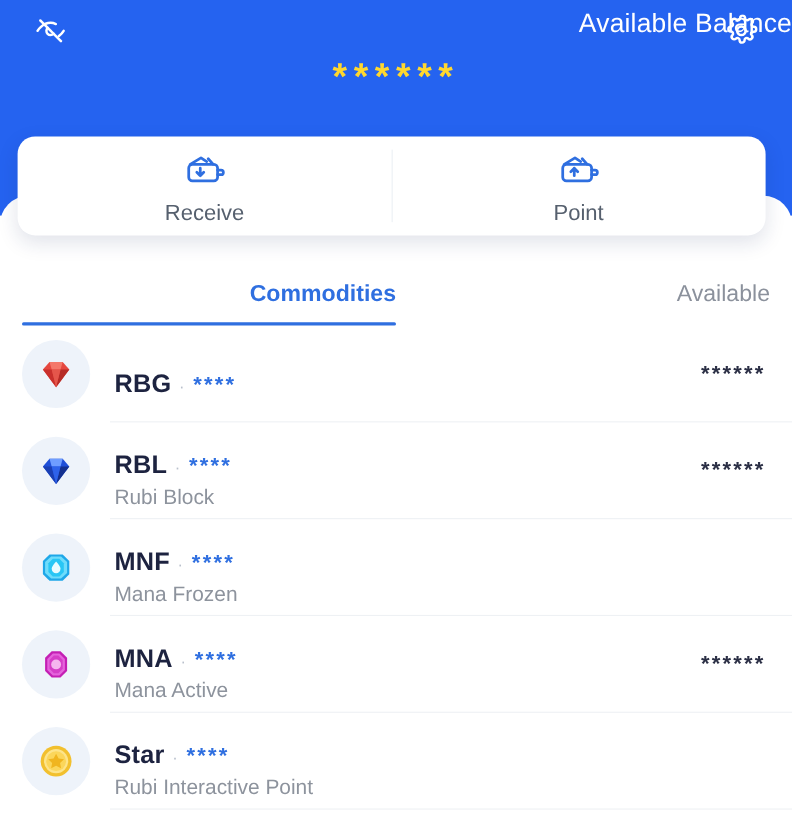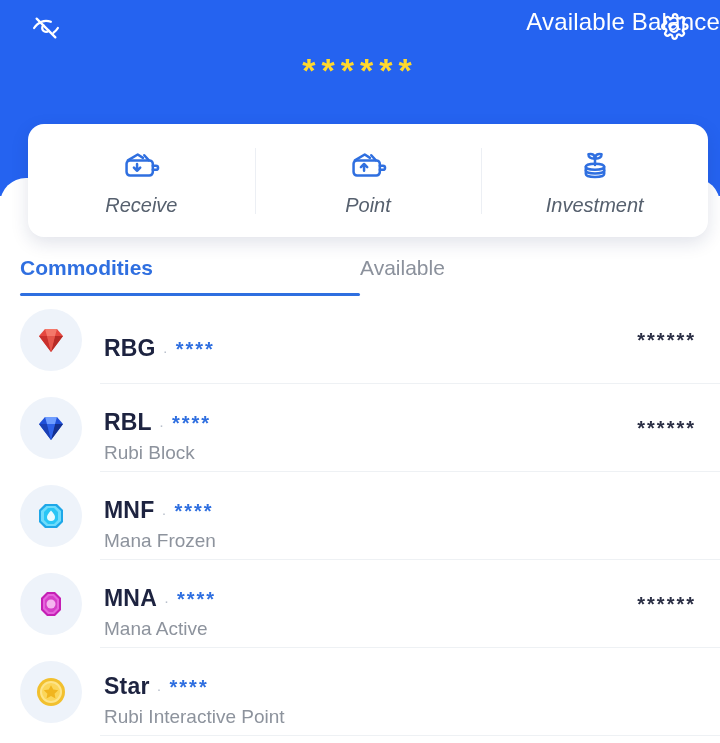--- a/index.html
+++ b/index.html
@@ -33,44 +33,44 @@
   }
 
   
   .sheet {
     position:absolute; top:178px; left:0; width:720px; height:565px;
     background:#ffffff; border-radius:26px 26px 0 0;
   }
 
   
   .action-card {
-    position:absolute; top:124px; left:28px; width:680px; height:113px;
+    position:absolute; top:124px; left:16px; width:680px; height:90px;
     background:#ffffff; border-radius:16px;
     box-shadow:0 6px 18px rgba(20,40,90,.13);
-    display:flex; align-items:center;font-style:italic;
+    display:flex; align-items:center;
   }
   .action-item {
     flex:1; height:110px; position:relative;
     display:flex; flex-direction:column; align-items:center; justify-content:center;
     gap:8px;
   }
   .action-item + .action-item::before {
     content:""; position:absolute; left:0; top:22px;
     width:1px; height:66px; background:#eceff4;
   }
   .action-label { font-size:20px; color:#56606e; }
   .act-ico { width:42px; height:42px; display:block; }
 
   
   .tabs {
     position:absolute; top:240px; left:20px; width:680px; height:56px;
     display:flex;
   }
   .tab {
-    flex:1; display:flex; align-items:center; justify-content:flex-start;
+    flex:1; display:flex; align-items:center; justify-content:flex-end;
     font-size:21px; color:#8b919c; position:relative; height:56px;
   }
   .tab.active { color:#2f6fe0; font-weight:bold; }
   .tab.active::after {
     content:""; position:absolute; bottom:0; left:0; width:100%; height:3px;
     background:#2f6fe0; border-radius:2px;
   }
 
   
   .list { position:absolute; top:296px; left:0; width:720px; }
@@ -148,33 +148,20 @@
           <path d="M18.5 8.6 22 12.5"></path>
           <rect x="5" y="12.5" width="20" height="11.5" rx="2.6"></rect>
           <path d="M25 16.5h2.4a1.6 1.6 0 0 1 0 3.2H25"></path>
           <path d="M13 20.4v-5.2M10.6 17.6 13 15.2l2.4 2.4"></path>
         </svg>
       </span>
       <span class="action-label">Point</span>
     </div>
 
 
-    <div class="action-item">
-      <span>
-        <svg class="act-ico" viewBox="0 0 32 32" fill="none" stroke="#2f6fe0" stroke-width="1.9" stroke-linecap="round" stroke-linejoin="round">
-          <path d="M16 16V9"></path>
-          <path d="M16 11.2c-3.4 0-5-1.4-5-3.4 2.9-.9 5 .6 5 3.4z"></path>
-          <path d="M16 11.2c3.4 0 5-1.4 5-3.4-2.9-.9-5 .6-5 3.4z"></path>
-          <ellipse cx="16" cy="17.3" rx="7" ry="2.3"></ellipse>
-          <path d="M9 17.3v5.6c0 1.27 3.13 2.3 7 2.3s7-1.03 7-2.3v-5.6"></path>
-          <path d="M9 20.2c0 1.27 3.13 2.3 7 2.3s7-1.03 7-2.3"></path>
-        </svg>
-      </span>
-      <span class="action-label">Investment</span>
-    </div>
   </div>
 
   <div class="tabs">
     <div class="tab active">
       <span>Commodities</span>
     </div>
     <div class="tab">
       <span>Available</span>
     </div>
   </div>

